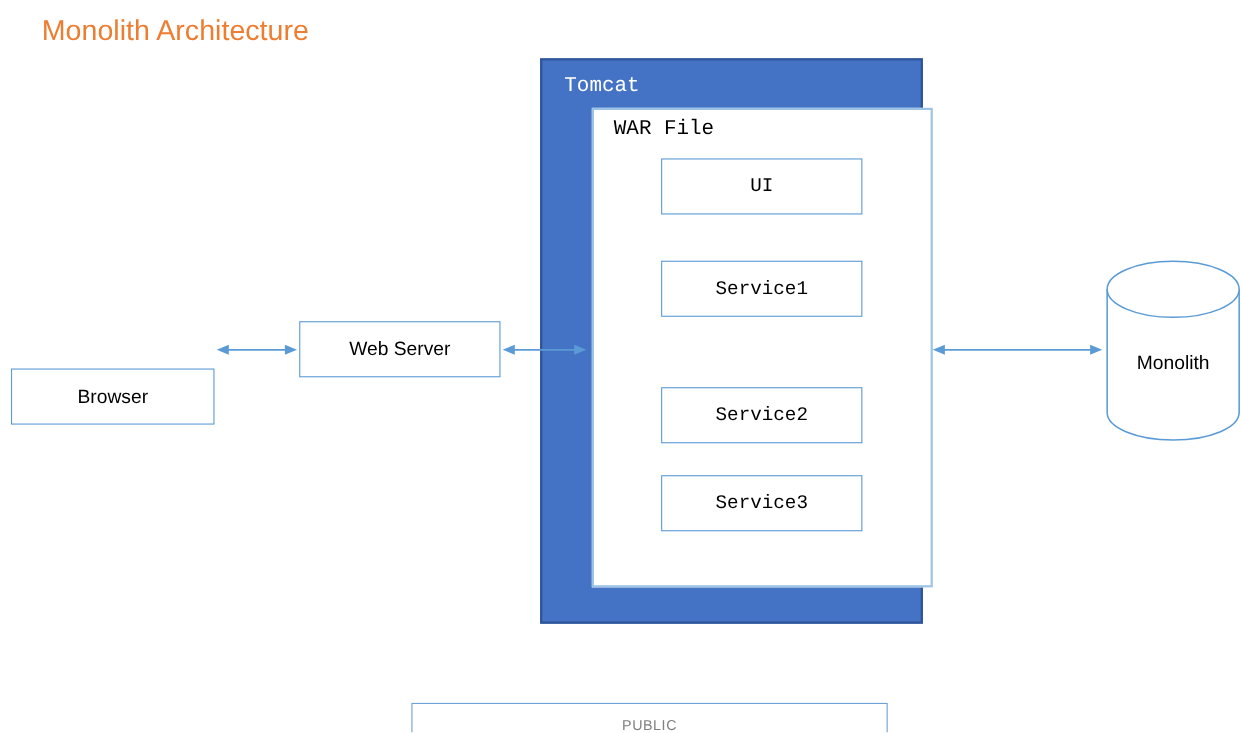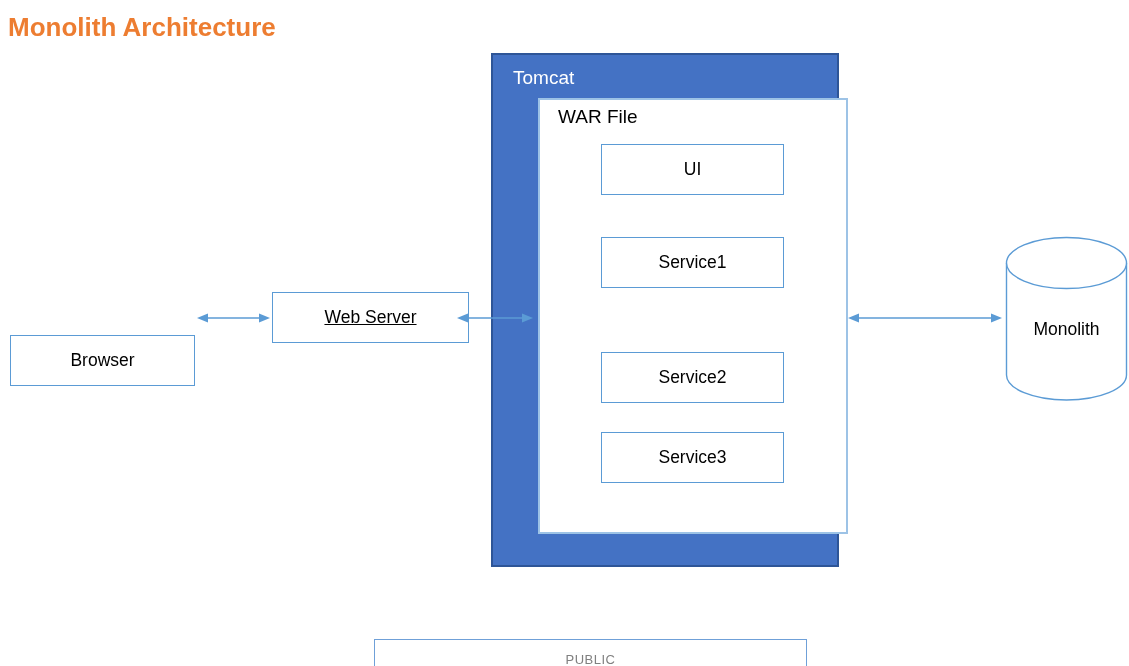--- a/index.html
+++ b/index.html
@@ -19,46 +19,47 @@
   body { font-family: "Liberation Sans", "DejaVu Sans", sans-serif; }
   .canvas {
     position: relative;
     width: 1129px;
     height: 666px;
     background: #ffffff;
     overflow: hidden;
   }
   .page-title {
     position: absolute;
-    left: 8px;
+    left: 38px;
     top: 12px;
     font-size: 26px;
     line-height: 1.2;
     color: var(--title);
-    font-weight: 700;
+    font-weight: 400;
   }
   .node {
     position: absolute;
     background: #ffffff;
     border: 1.4px solid var(--node-border);
     border-radius: 0;
     display: flex;
     align-items: center;
     justify-content: center;
     font-size: 17.5px;
     color: var(--node-text);
   }
   .browser-box   { left: 10px;  top: 292px; width: 185px; height: 51px; margin-top: 43px; }
-  .webserver-box { left: 272px; top: 292px; width: 197px; height: 51px; text-decoration: underline; }
+  .webserver-box { left: 272px; top: 292px; width: 183px; height: 51px; }
   .tomcat-box {
     position: absolute;
     left: 491px; top: 53px;
     width: 348px; height: 514px;
     background: var(--tomcat-fill);
     border: 2px solid var(--tomcat-border);
+    font-family: Liberation Mono, monospace;
   }
   .tomcat-label {
     position: absolute;
     left: 20px; top: 12px;
     font-size: 19px;
     color: var(--tomcat-label);
   }
   .war-box {
     position: absolute;
     left: 45px; top: 43px;          

